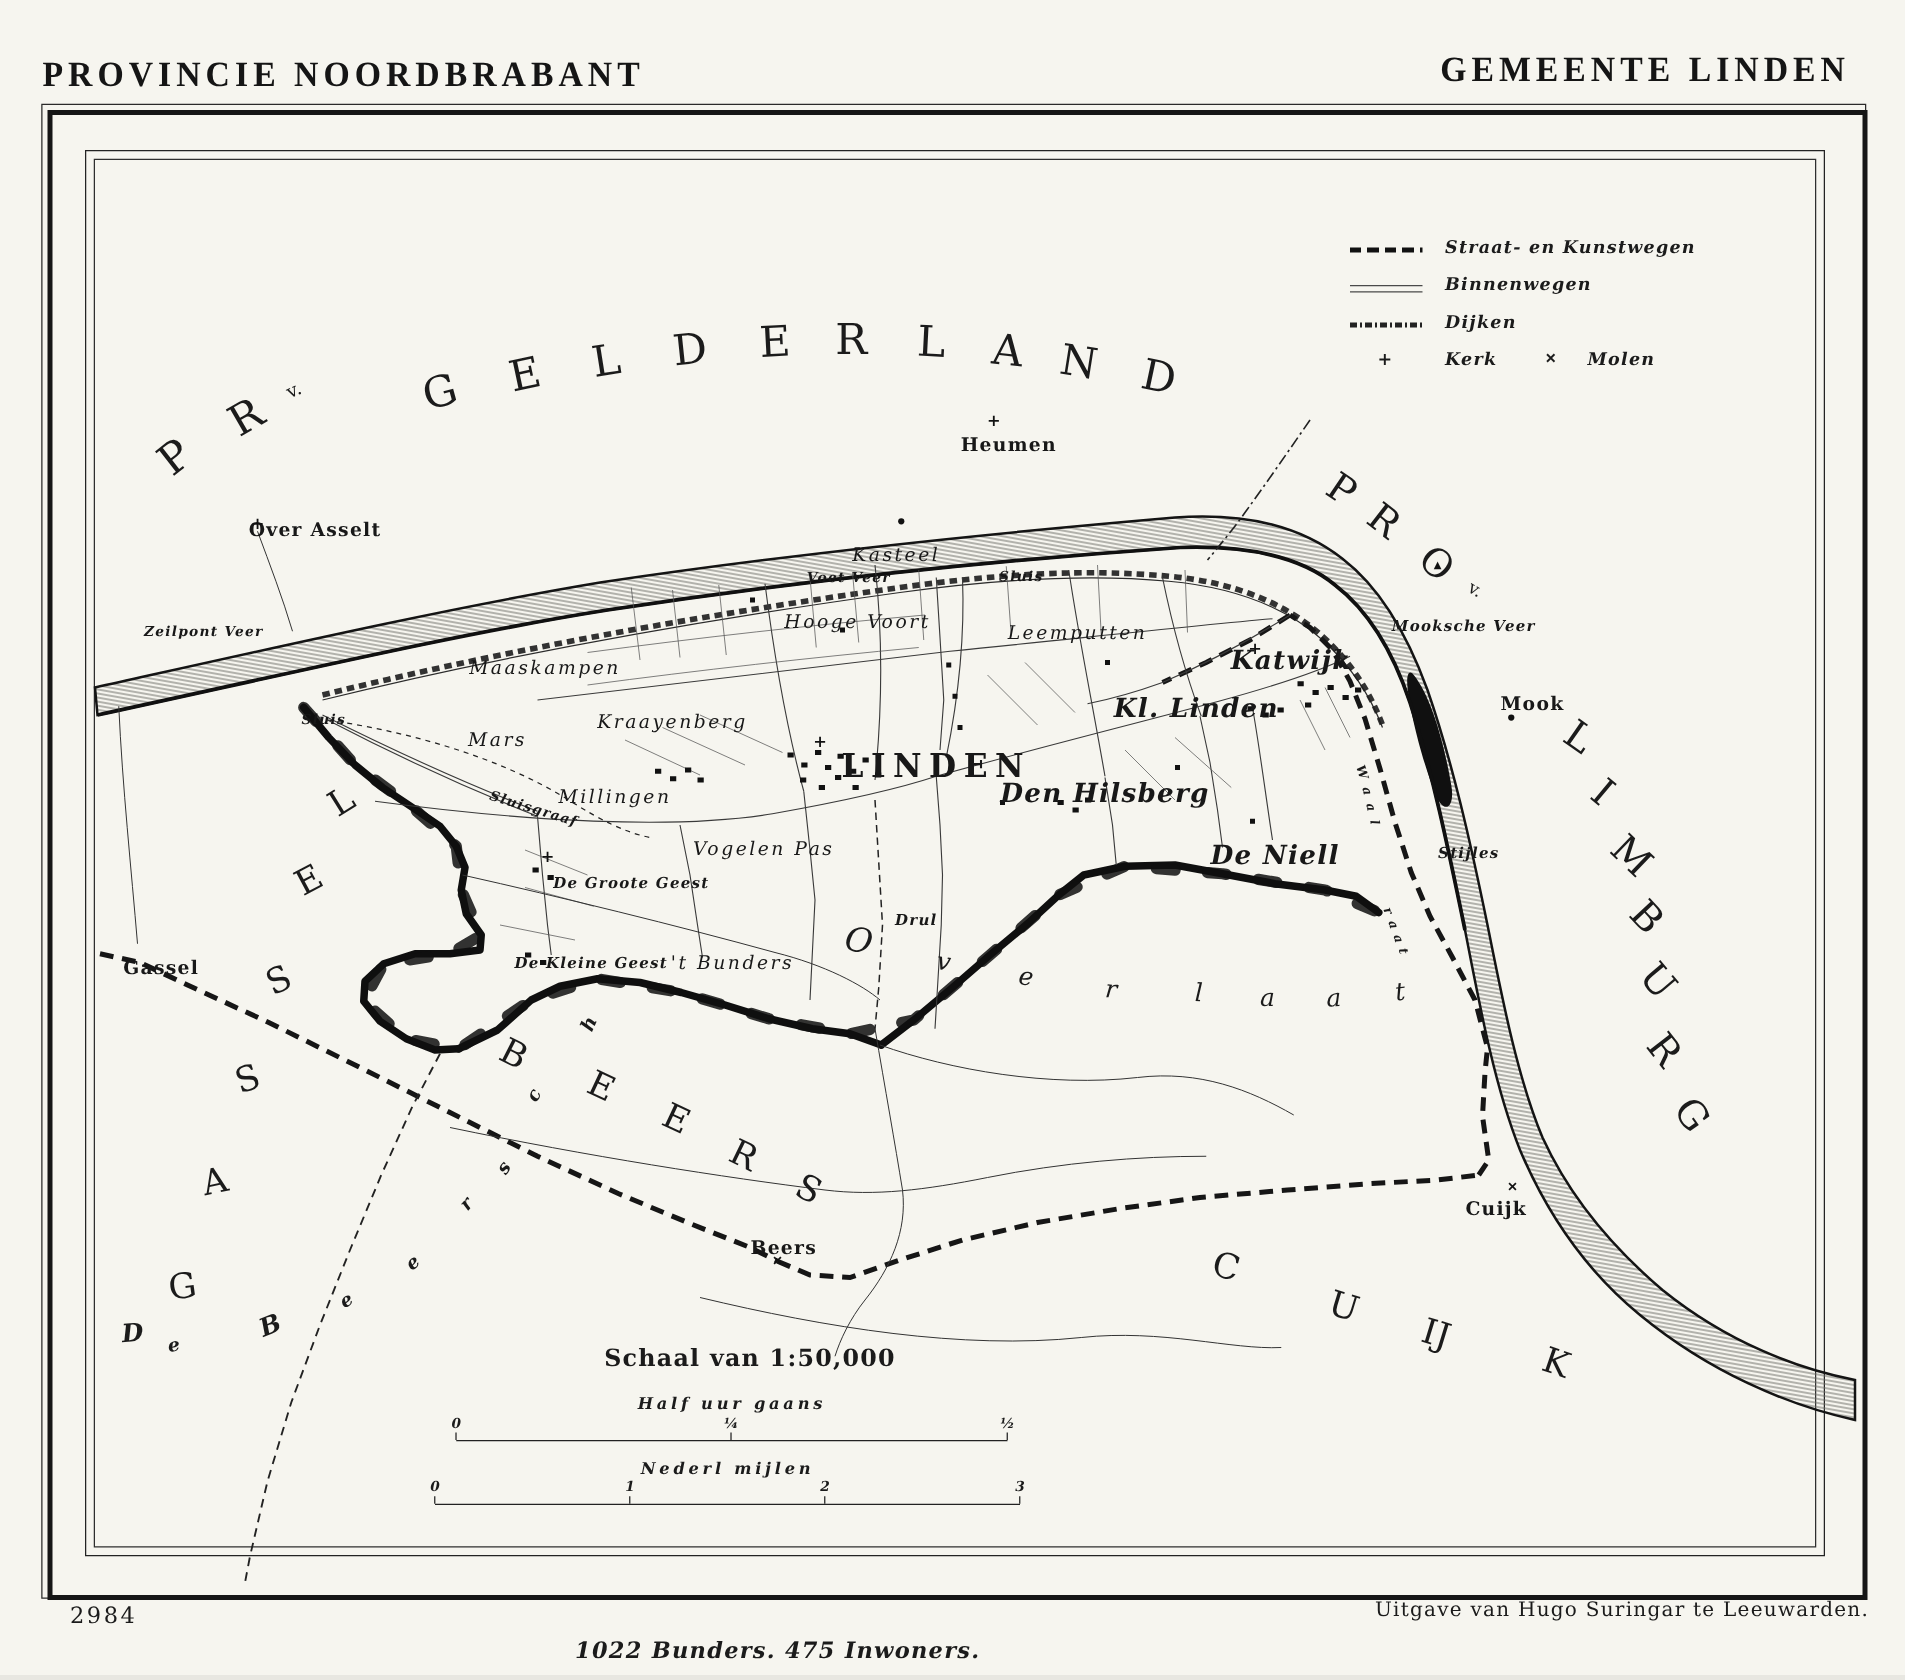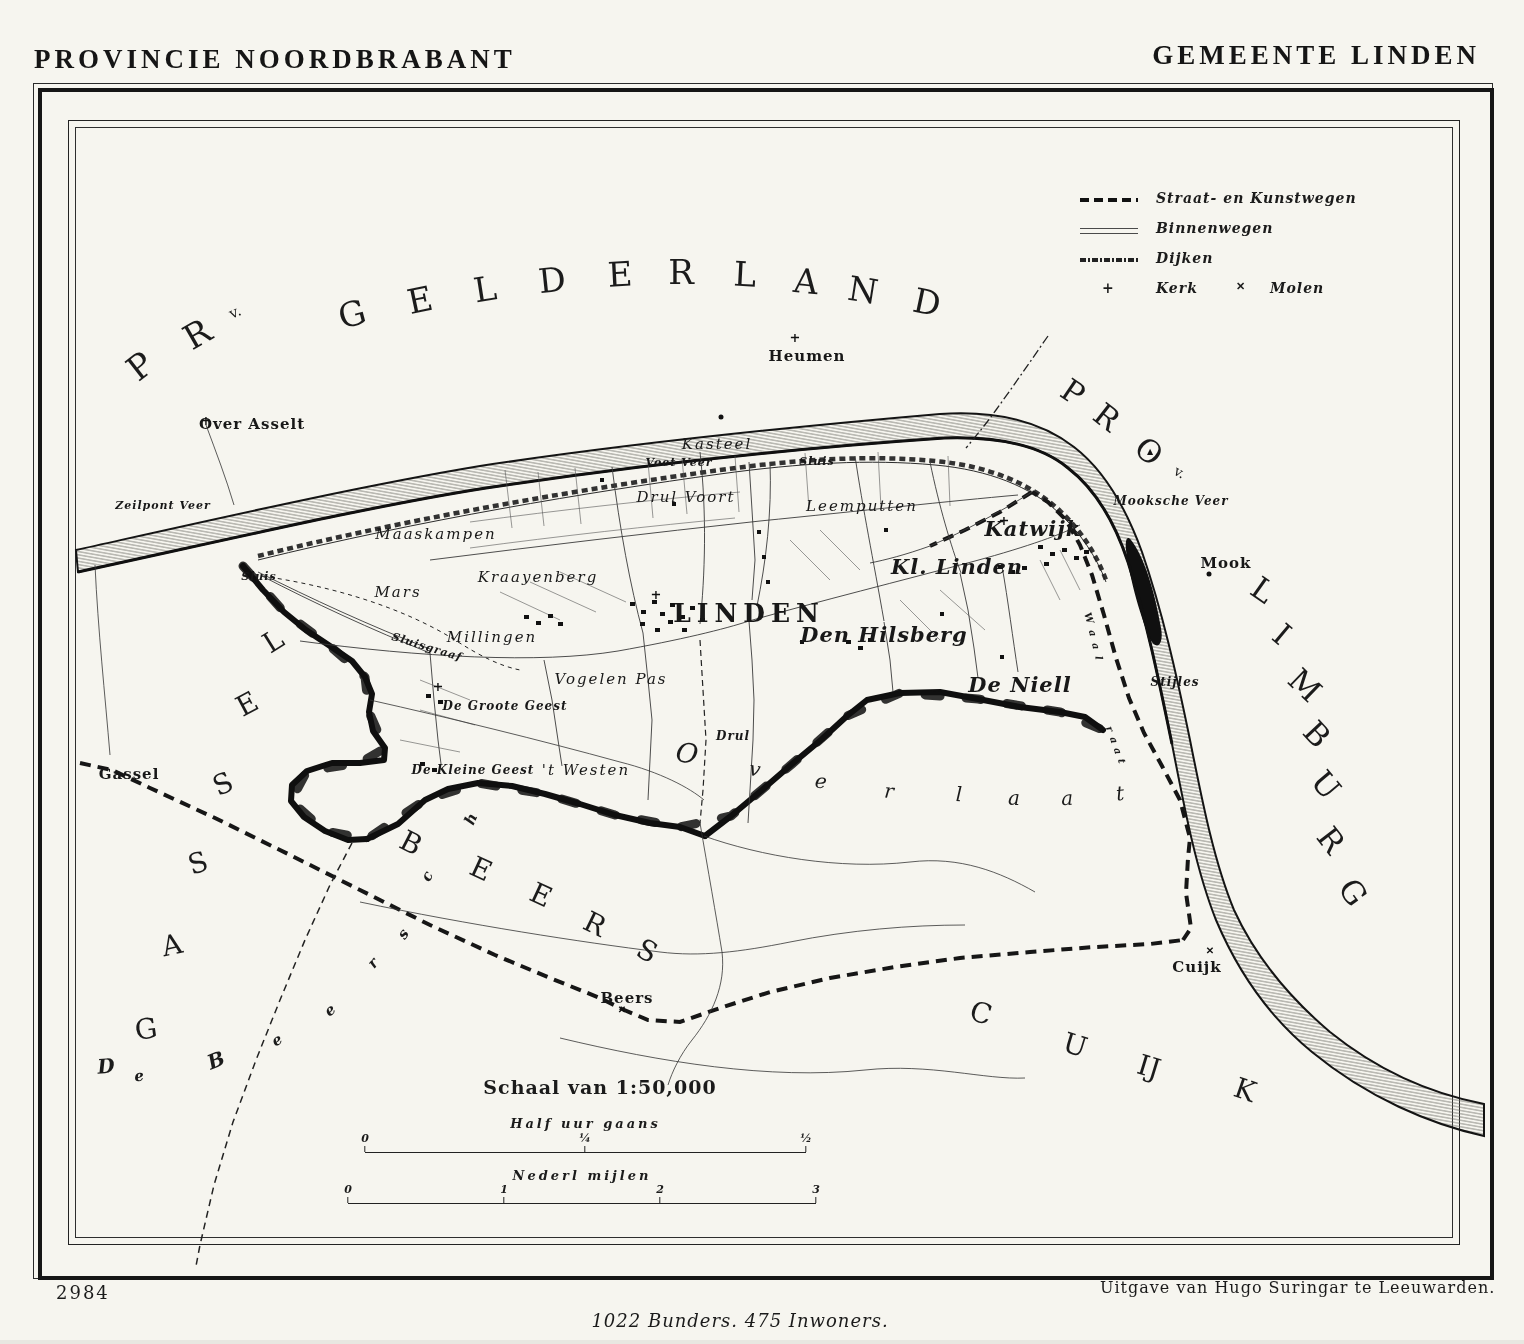--- a/index.html
+++ b/index.html
@@ -52,22 +52,22 @@
   .sc-title{position:absolute;left:440px;top:1076px;width:320px;text-align:center;
             font-size:19px;font-weight:600;letter-spacing:1px;}
   .sc-barlabel{position:absolute;transform:translate(-50%,0);font-style:italic;font-weight:bold;
                font-size:13px;letter-spacing:3px;}
   .sc-line{position:absolute;border-top:1.4px solid #222;}
   .sc-tick{position:absolute;width:1.4px;height:6px;background:#222;transform:translate(-50%,-100%);}
   .sc-ticklabel{position:absolute;transform:translate(-50%,-100%);font-style:italic;font-size:11px;font-weight:bold;}
   
   .f-year{position:absolute;left:56px;top:1282px;font-size:18px;letter-spacing:2px;}
   .f-pub{position:absolute;left:1100px;top:1278px;font-size:16px;letter-spacing:1px;}
-  .f-stats{position:absolute;left:460px;top:1310px;width:560px;text-align:center;
-           font-style:italic;font-size:18px;letter-spacing:1px;}
+  .f-stats{position:absolute;left:460px;top:1310px;width:560px;
+           font-style:italic;font-size:18px;letter-spacing:1px;font-weight:bold;}
 </style>
 </head>
 <body>
 
 <div class="page">
 
   <div class="title title-left">PROVINCIE NOORDBRABANT</div>
   <div class="title title-right">GEMEENTE LINDEN</div>
 
   <div class="frame frame-outer2"></div>
@@ -261,36 +261,36 @@
       <div class="ml village" style="left: 807px; top: 356px;">Heumen</div>
       <div class="ml village" style="left: 252px; top: 424px;">Over Asselt</div>
       <div class="ml field" style="left: 717px; top: 404px; margin-top: 40px;">Kasteel</div>
       <div class="ml small" style="left: 163px; top: 505px;">Zeilpont Veer</div>
       <div class="ml small" style="left: 679px; top: 462px;">Voet Veer</div>
       <div class="ml small" style="left: 817px; top: 461px;">Sluis</div>
       <div class="ml small" style="left: 259px; top: 576px;">Sluis</div>
       <div class="ml field" style="left: 436px; top: 534px;">Maaskampen</div>
       <div class="ml field" style="left: 538px; top: 577px;">Kraayenberg</div>
       <div class="ml field" style="left: 398px; top: 592px;">Mars</div>
-      <div class="ml field" style="left: 686px; top: 497px;">Drul Voort</div>
+      <div class="ml field" style="left: 686px; top: 497px;">Hooge Voort</div>
       <div class="ml field" style="left: 862px; top: 506px;">Leemputten</div>
       <div class="ml field-b" style="left: 1033px; top: 528px;">Katwijk</div>
       <div class="ml field-b" style="left: 957px; top: 566px;">Kl. Linden</div>
       <div class="ml field-sm" style="left: 1171px; top: 501px;">Mooksche Veer</div>
       <div class="ml village" style="left: 1226px; top: 563px;">Mook</div>
       <div class="ml town" style="left: 749px; top: 613px;">LINDEN</div>
       <div class="ml field" style="left: 492px; top: 637px;">Millingen</div>
       <div class="ml field-b" style="left: 884px; top: 634px;">Den Hilsberg</div>
       <div class="ml field" style="left: 611px; top: 679px;">Vogelen Pas</div>
       <div class="ml field-sm" style="left: 505px; top: 706px;">De Groote Geest</div>
       <div class="ml field-b" style="left: 1020px; top: 684px;">De Niell</div>
       <div class="ml field-sm" style="left: 1175px; top: 682px;">Stijles</div>
       <div class="ml field-sm" style="left: 733px; top: 736px;">Drul</div>
       <div class="ml field-sm" style="left: 473px; top: 770px;">De Kleine Geest</div>
-      <div class="ml field" style="left: 586px; top: 770px;">'t Westen</div>
+      <div class="ml field" style="left: 586px; top: 770px;">'t Bunders</div>
       <div class="ml village" style="left: 129px; top: 774px;">Gassel</div>
       <div class="ml village" style="left: 627px; top: 998px;">Beers</div>
       <div class="ml village" style="left: 1197px; top: 967px;">Cuijk</div>
       <div class="ml small" style="left: 427px; top: 647px; transform: translate(-50%, -50%) rotate(17deg);">Sluisgraaf</div>
     </div>
   <div id="spread">
       <span class="sp sp-prov" style="left: 140px; top: 366px; transform: translate(-50%, -50%) rotate(-38deg);">P</span>
       <span class="sp sp-prov" style="left: 197px; top: 334px; transform: translate(-50%, -50%) rotate(-30deg);">R</span>
       <span class="sp sp-prov" style="left: 235px; top: 312px; transform: translate(-50%, -50%) rotate(-24deg); font-size: 15px;">v.</span>
       <span class="sp sp-prov" style="left: 352px; top: 314px; transform: translate(-50%, -50%) rotate(-15deg);">G</span>

